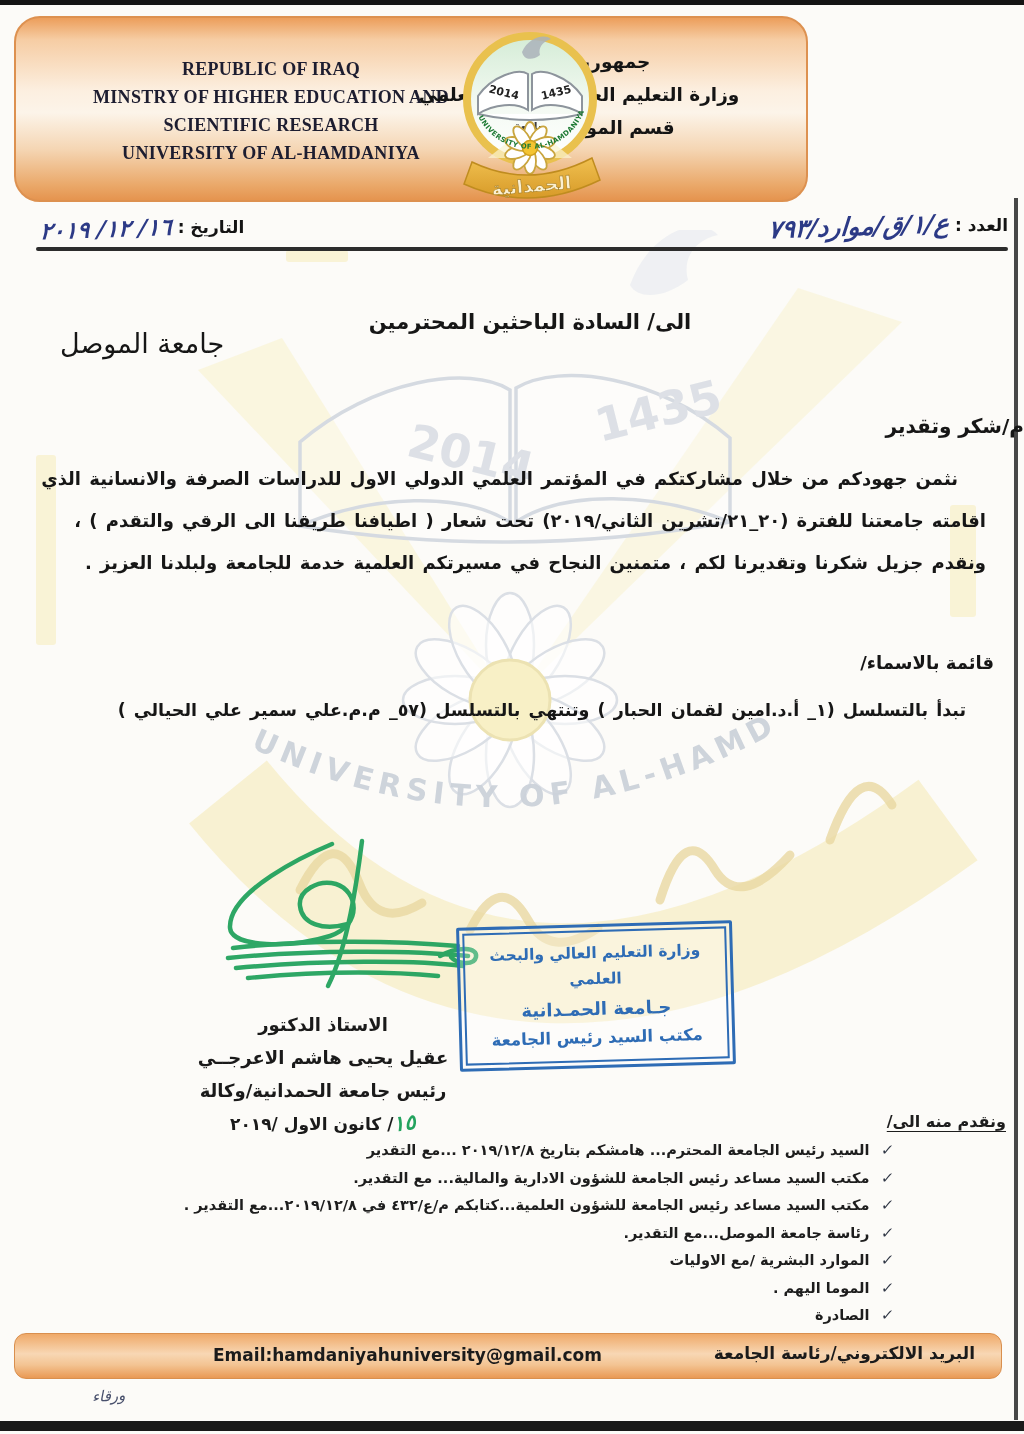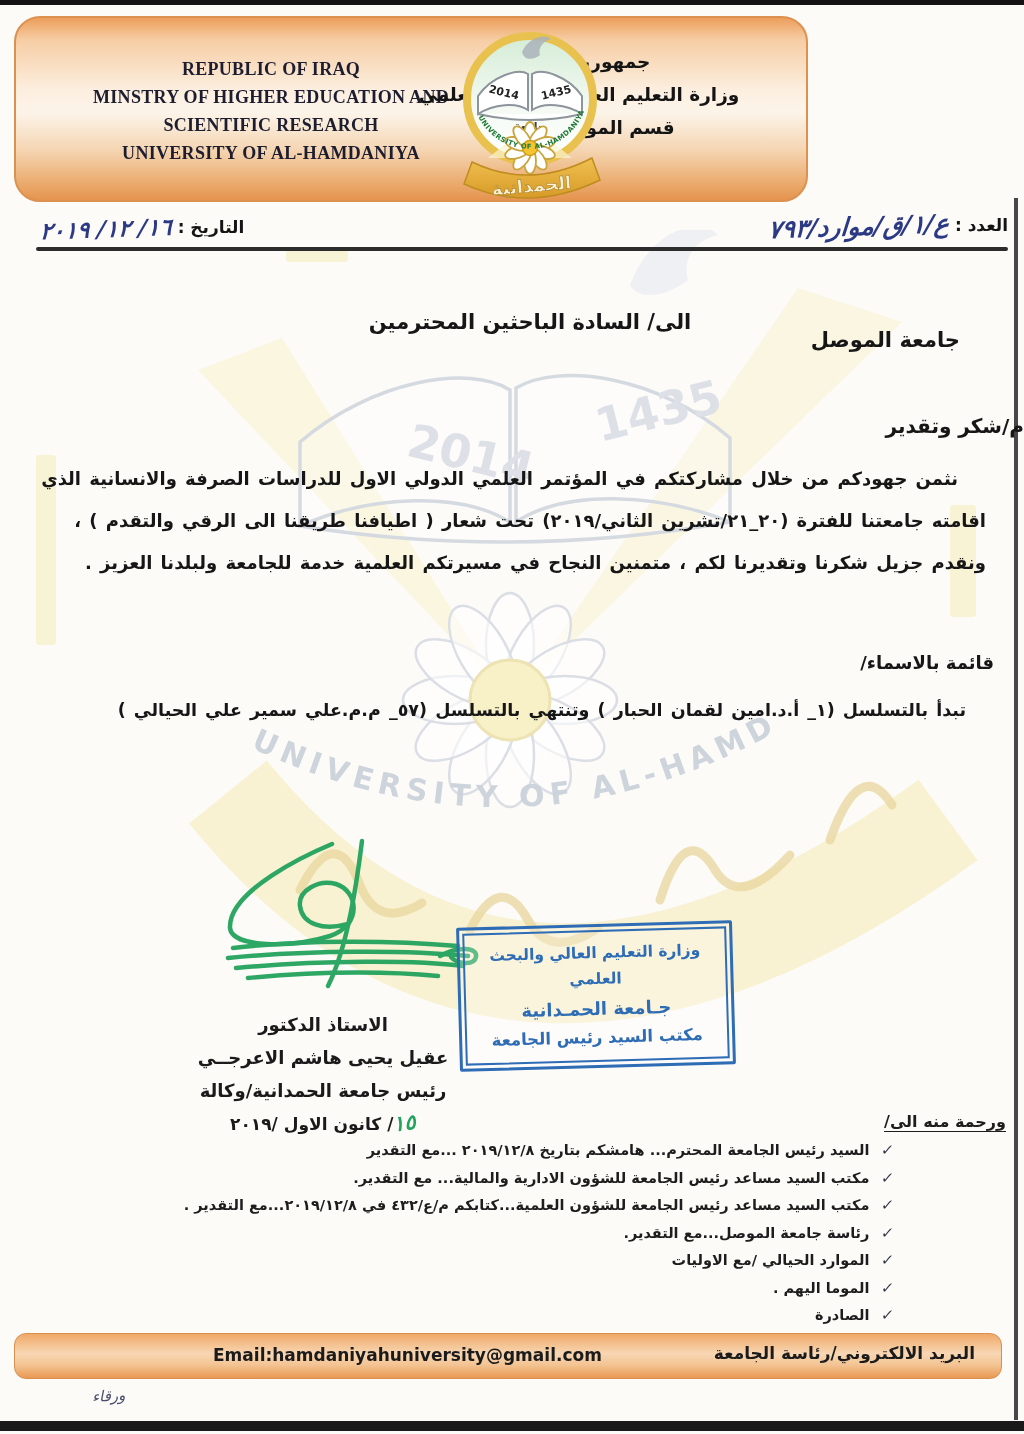--- a/index.html
+++ b/index.html
@@ -29,22 +29,22 @@
   .ref-line{position:absolute;left:36px;top:247px;width:972px;height:4px;background:#2c2c2c;border-radius:2px;}
   .ref-no{position:absolute;right:16px;top:212px;direction:rtl;font-weight:bold;font-size:17px;color:#141414;white-space:nowrap;}
   .ref-date{position:absolute;left:40px;top:216px;direction:rtl;font-weight:bold;font-size:17px;color:#141414;white-space:nowrap;}
   .hand{display:inline-block;color:#2c3a86;font-style:italic;font-weight:bold;font-size:25px;
         transform:rotate(-2deg) skewX(-6deg);letter-spacing:1px;vertical-align:-4px;}
   .hand-sm{font-size:23px;}
 
   
   .to1{position:absolute;left:80px;top:282px;width:900px;text-align:center;direction:rtl;
        font-weight:bold;font-size:21px;color:#161616;margin-top:28px;}
-  .to2{position:absolute;left:60px;top:328px;width:900px;text-align:right;direction:rtl;
-       font-weight:bold;font-size:21px;color:#161616;}
+  .to2{position:absolute;left:60px;top:328px;width:900px;text-align:left;direction:rtl;
+       font-weight:normal;font-size:27px;color:#161616;}
   .subj{position:absolute;left:0;top:414px;width:1024px;text-align:right;direction:rtl;
         font-weight:bold;font-size:20px;color:#161616;}
   .body-txt{position:absolute;left:34px;right:38px;top:458px;direction:rtl;text-align:right;
             font-weight:bold;font-size:18px;line-height:42px;color:#161616;word-spacing:2px;}
   .indent{padding-right:28px;}
   .names-h{position:absolute;right:30px;top:652px;direction:rtl;font-weight:bold;font-size:18px;color:#161616;}
   .names-l{position:absolute;right:58px;top:700px;direction:rtl;font-weight:bold;font-size:17.5px;color:#161616;word-spacing:2px;}
 
   
   .wm{position:absolute;left:0;top:230px;width:1024px;height:920px;pointer-events:none;}
@@ -238,27 +238,27 @@
 
   <div class="stamp">
     <div class="stamp-in">
       <div class="stamp-l0">وزارة التعليم العالي والبحث العلمي</div>
       <div class="stamp-l1">جـامعة الحمـدانية</div>
       <div class="stamp-l2">مكتب السيد رئيس الجامعة</div>
     </div>
   </div>
 
   <div class="cc">
-    <div class="cc-h">ورحمة منه الى/</div>
+    <div class="cc-h">ونقدم منه الى/</div>
     <ul>
       <li><span class="check">✓</span><span>السيد رئيس الجامعة المحترم... هامشكم بتاريخ ٨‏/‏١٢‏/‏٢٠١٩ ...مع التقدير</span></li>
       <li><span class="check">✓</span><span>مكتب السيد مساعد رئيس الجامعة للشؤون الادارية والمالية... مع التقدير.</span></li>
       <li><span class="check">✓</span><span>مكتب السيد مساعد رئيس الجامعة للشؤون العلمية...كتابكم م/ع/٤٣٢ في ٨‏/‏١٢‏/‏٢٠١٩...مع التقدير .</span></li>
       <li><span class="check">✓</span><span>رئاسة جامعة الموصل...مع التقدير.</span></li>
-      <li><span class="check">✓</span><span>الموارد الحيالي /مع الاوليات</span></li>
+      <li><span class="check">✓</span><span>الموارد البشرية /مع الاوليات</span></li>
       <li><span class="check">✓</span><span>الموما اليهم .</span></li>
       <li><span class="check">✓</span><span>الصادرة</span></li>
     </ul>
   </div>
 
   <div class="ftr">
     <div class="ftr-email">Email:hamdaniyahuniversity@gmail.com</div>
     <div class="ftr-label">البريد الالكتروني/رئاسة الجامعة</div>
   </div>
   <div class="scan-note">ورقاء</div>

